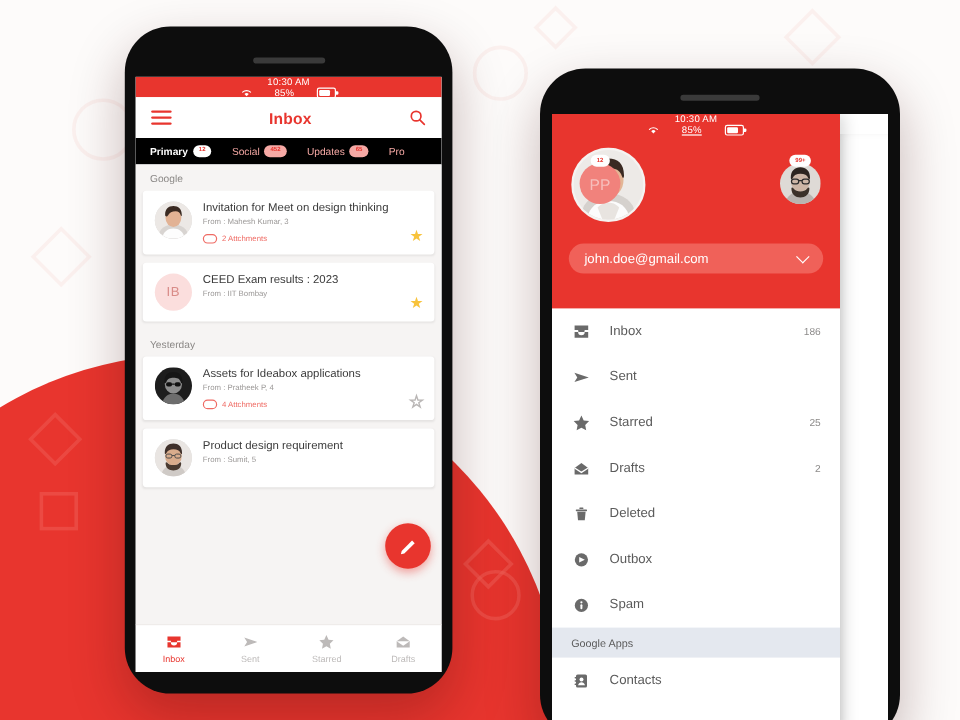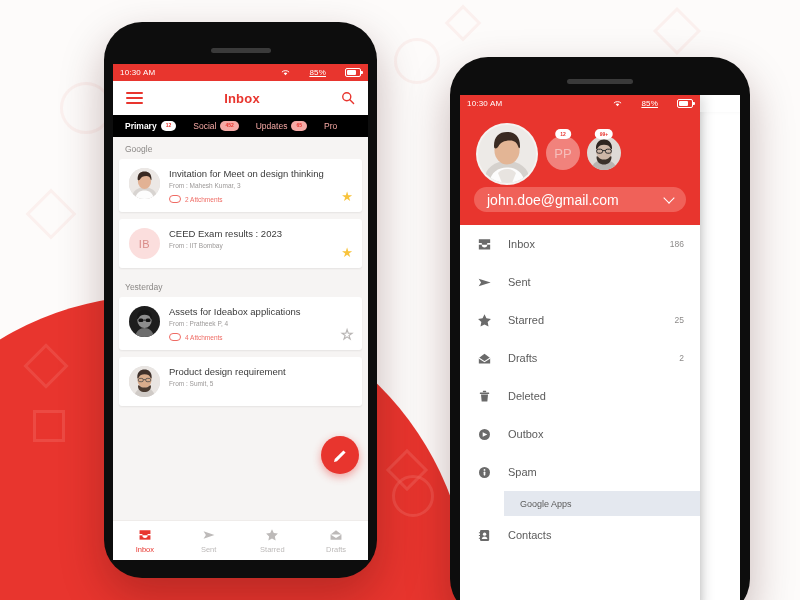--- a/index.html
+++ b/index.html
@@ -32,21 +32,21 @@
   .phone-left .speaker{width:60px;left:50%;margin-left:-30px;top:26px;}
   .phone-left .screen{left:9px;top:42px;width:255px;height:496px;}
 
   .phone-right{left:450px;top:57px;width:300px;height:560px;}
   .phone-right .speaker{width:66px;left:50%;margin-left:-33px;top:22px;}
   .phone-right .screen{left:10px;top:38px;width:280px;height:515px;}
 
   
   .statusbar{
     height:17px;background:#e8352e;color:#fff;display:flex;align-items:center;
-    justify-content:space-between;padding:0 7px;font-size:8px;letter-spacing:.2px;
+    justify-content:space-between;padding:0 7px;font-size:8px;letter-spacing:.2px;flex-direction:column;
   }
   .sb-right{display:flex;align-items:center;gap:19px;text-decoration:underline;}
   .batt{width:14px;height:7px;border:1px solid #fff;border-radius:2px;position:relative;display:inline-block;}
   .batt:before{content:"";position:absolute;left:1px;top:1px;bottom:1px;width:9px;background:#fff;border-radius:1px;}
   .batt:after{content:"";position:absolute;right:-3px;top:2px;width:2px;height:3px;background:#fff;border-radius:0 1px 1px 0;}
 
   
   .appbar{height:34px;background:#fff;display:flex;align-items:center;justify-content:space-between;padding:0 13px;}
   .appbar .title{color:#e8352e;font-size:13px;font-weight:bold;letter-spacing:.2px;}
   .hamburger{width:17px;display:flex;flex-direction:column;gap:3px;cursor:pointer;}
@@ -87,38 +87,38 @@
   .bottomnav{height:40px;background:#fff;display:flex;border-top:1px solid #efecea;}
   .bn{flex:1;display:flex;flex-direction:column;align-items:center;justify-content:center;gap:3px;color:#bdbab9;}
   .bn.active{color:#e8352e;}
   .bn span{font-size:7.5px;}
 
   
   .rp-content{position:absolute;inset:0;background:#fff;display:flex;}
   .behind{position:absolute;right:0;top:17px;bottom:0;width:42px;background:#fff;box-shadow:inset 6px 0 10px -6px rgba(0,0,0,.2);}
   .drawer{position:absolute;left:0;top:0;bottom:0;width:240px;background:#fff;box-shadow:3px 0 12px rgba(0,0,0,.16);display:flex;flex-direction:column;}
   .drawer-head{background:#e8352e;padding:0 0 13px;position:relative;}
-  .dh-row{padding:13px 16px 0;display:flex;align-items:flex-start;justify-content:center;position:relative;height:62px;}
+  .dh-row{padding:13px 16px 0;display:flex;align-items:flex-start;justify-content:space-between;position:relative;height:62px;}
   .big-avatar{position:absolute;left:16px;top:11px;width:58px;height:58px;border-radius:50%;overflow:hidden;background:#f2efec;border:2px solid rgba(255,255,255,.25);}
   .mini-av{width:34px;height:34px;border-radius:50%;position:relative;margin-left:7px;margin-top:11px;overflow:visible;}
   .mini-av .inner{width:100%;height:100%;border-radius:50%;overflow:hidden;display:flex;align-items:center;justify-content:center;}
   .mini-av.pp .inner{background:#f1827c;color:#f6bebb;font-size:13px;}
   .mini-badge{position:absolute;top:-7px;left:50%;transform:translateX(-50%);background:#fff;color:#e8352e;font-size:5px;font-weight:bold;border-radius:6px;padding:1.5px 5px;line-height:1.3;white-space:nowrap;}
   .email-pill{
-    margin:0 14px;background:#f06159;border-radius:14px;height:25px;display:flex;align-items:center;
-    justify-content:space-between;padding:0 13px;color:#fff;font-size:14px;
+    margin:16px 14px;background:#f06159;border-radius:14px;height:25px;display:flex;align-items:center;
+    justify-content:space-between;padding:0 13px;color:#fff;font-size:11px;
   }
   .chev{width:7px;height:7px;border-right:1.6px solid #fff;border-bottom:1.6px solid #fff;transform:rotate(45deg);margin-bottom:3px;}
 
   .menu{flex:1;overflow:hidden;}
   .mi{height:38px;display:flex;align-items:center;padding:0 16px;gap:16px;}
   .mi .ico{width:16px;display:flex;justify-content:center;color:#6a6a6a;}
   .mi .lbl{flex:1;font-size:11px;color:#5b5b5b;}
   .mi .cnt{font-size:8.5px;color:#8d8b8a;}
-  .section{height:25px;background:#e4e8ef;display:flex;align-items:center;padding:0 16px;font-size:9px;color:#5b5b5b;margin-left:44px;}
+  .section{height:25px;background:#e4e8ef;display:flex;align-items:center;padding:0 16px;font-size:9px;color:#5b5b5b;}
   svg{display:block;}
 </style>
 </head>
 <body>
 
 <div class="stage">
 
   <div class="bg-circle-big"></div>
   <div class="bg-shape ring" style="left:60px;top:82px;width:46px;height:46px;"></div>
   <div class="bg-shape diamond" style="left:33px;top:196px;width:30px;height:30px;"></div>

